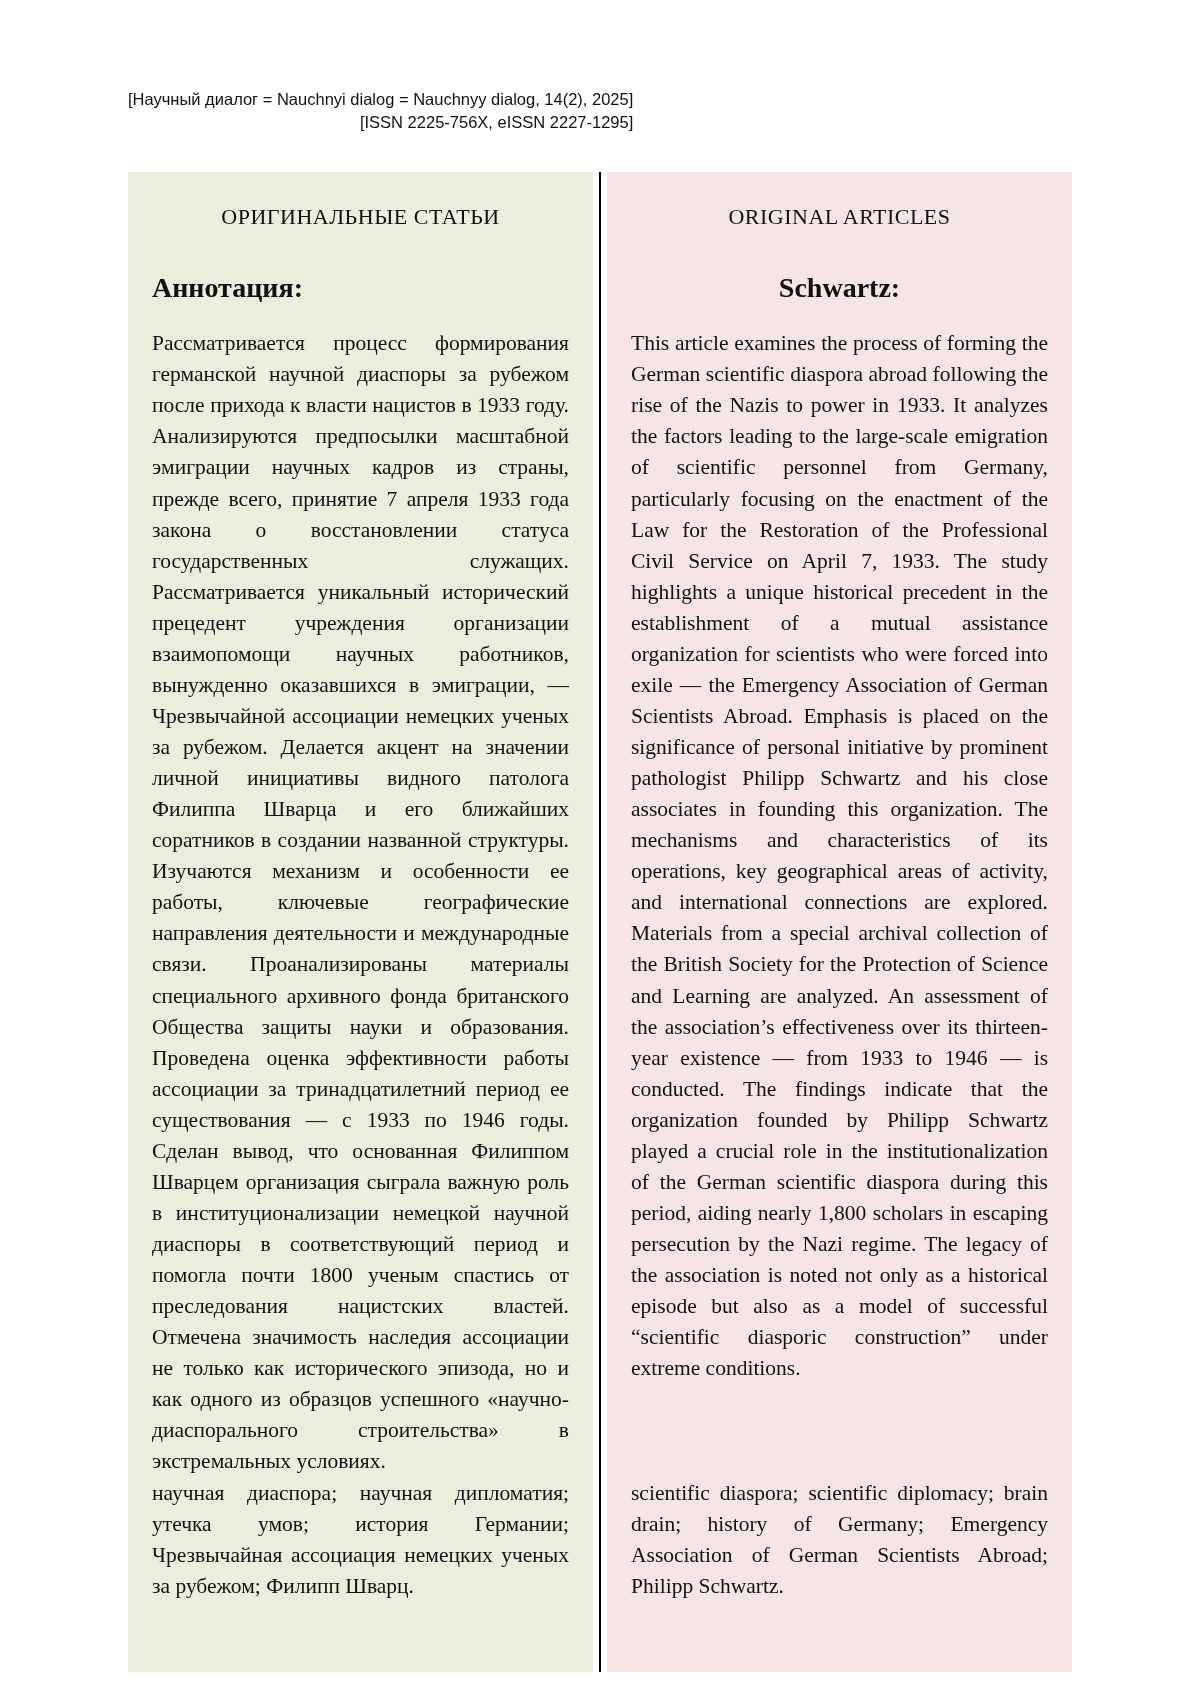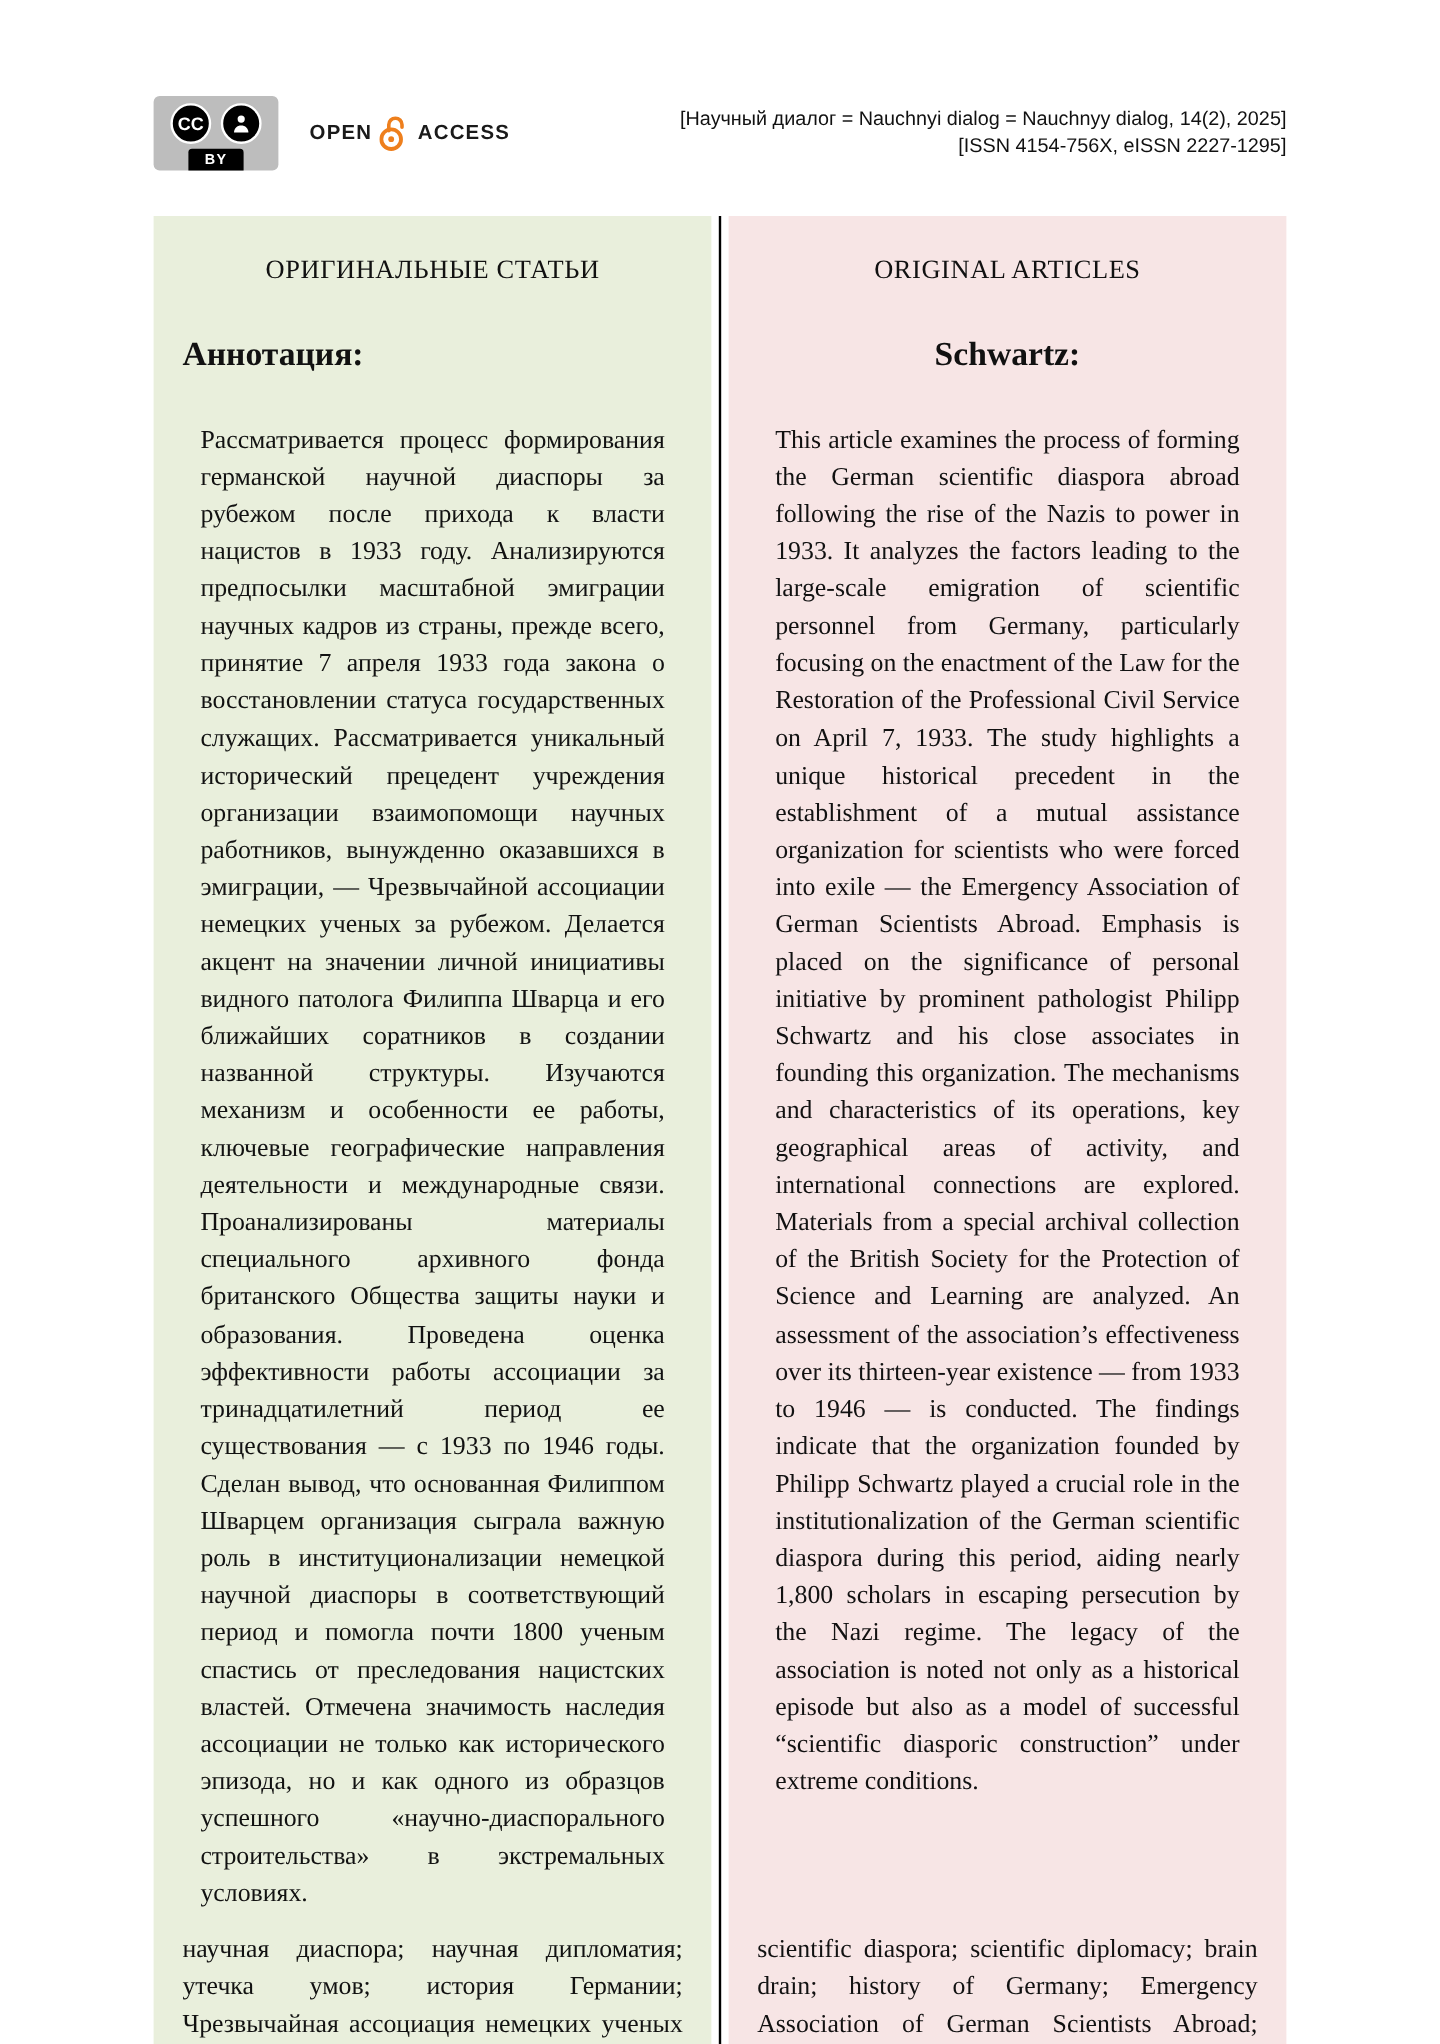--- a/index.html
+++ b/index.html
@@ -95,21 +95,21 @@
     font-size:22px;
     letter-spacing:0.5px;
     margin:6px 0 42px 0;
   }
   .block-label{
     font-weight:bold;
     font-size:28px;
     margin:0 0 24px 0;
   }
   .abstract-text{
-    margin:15px;
+    margin:0;
     font-size:21.5px;
     line-height:1.445;
     text-align:justify;
     hyphens:auto;
     -webkit-hyphens:auto;
   }
   .keywords-block{
     margin-top:auto;
     height:178px;
   }
@@ -127,48 +127,23 @@
     hyphens:auto;
     -webkit-hyphens:auto;
   }
 </style>
 </head>
 <body>
 
 <div class="page">
 
   <header class="page-header">
-    <div class="logos">
-      <div class="cc-badge">
-        <div class="cc-circles">
-          <span class="cc-circle">CC</span>
-          <span class="cc-circle">
-            <svg width="18" height="18" viewBox="0 0 24 24" aria-hidden="true">
-              <circle cx="12" cy="7" r="4" fill="#ffffff"></circle>
-              <path d="M4 22c0-5 3.5-8 8-8s8 3 8 8z" fill="#ffffff"></path>
-            </svg>
-          </span>
-        </div>
-        <div class="cc-by-strip">BY</div>
-      </div>
-      <div class="open-access">
-        <span>OPEN</span>
-        <span style="display:inline-flex;">
-          <svg width="26" height="30" viewBox="0 0 26 30" aria-hidden="true">
-            <path d="M8 13 V8 a5.5 5.5 0 0 1 11 0 v2" fill="none" stroke="#ee7f1d" stroke-width="3" stroke-linecap="round"></path>
-            <circle cx="10" cy="20" r="8.2" fill="none" stroke="#ee7f1d" stroke-width="3.2"></circle>
-            <circle cx="10" cy="20" r="2.4" fill="#ee7f1d"></circle>
-          </svg>
-        </span>
-        <span>ACCESS</span>
-      </div>
-    </div>
     <div class="citation">
       <div>[Научный диалог = Nauchnyi dialog = Nauchnyy dialog, 14(2), 2025]</div>
-      <div>[ISSN 4154-756X, eISSN 2227-1295]</div>
+      <div>[ISSN 2225-756X, eISSN 2227-1295]</div>
     </div>
   </header>
 
   <main class="columns">
 
     <section class="column left" lang="ru">
       <h2 class="section-title">ОРИГИНАЛЬНЫЕ СТАТЬИ</h2>
       <p class="block-label">Аннотация:</p>
       <p class="abstract-text">Рассматривается процесс формирования германской научной диаспоры за рубежом после прихода к власти нацистов в 1933 году. Анализируются предпосылки масштабной эмиграции научных кадров из страны, прежде всего, принятие 7 апреля 1933 года закона о восстановлении статуса государственных служащих. Рассматривается уникальный исторический прецедент учреждения организации взаимопомощи научных работников, вынужденно оказавшихся в эмиграции, — Чрезвычайной ассоциации немецких ученых за рубежом. Делается акцент на значении личной инициативы видного патолога Филиппа Шварца и его ближайших соратников в создании названной структуры. Изучаются механизм и особенности ее работы, ключевые географические направления деятельности и международные связи. Проанализированы материалы специального архивного фонда британского Общества защиты науки и образования. Проведена оценка эффективности работы ассоциации за тринадцатилетний период ее существования — с 1933 по 1946 годы. Сделан вывод, что основанная Филиппом Шварцем организация сыграла важную роль в институционализации немецкой научной диаспоры в соответствующий период и помогла почти 1800 ученым спастись от преследования нацистских властей. Отмечена значимость наследия ассоциации не только как исторического эпизода, но и как одного из образцов успешного «научно-диаспорального строительства» в экстремальных условиях.</p>
       <div class="keywords-block">

